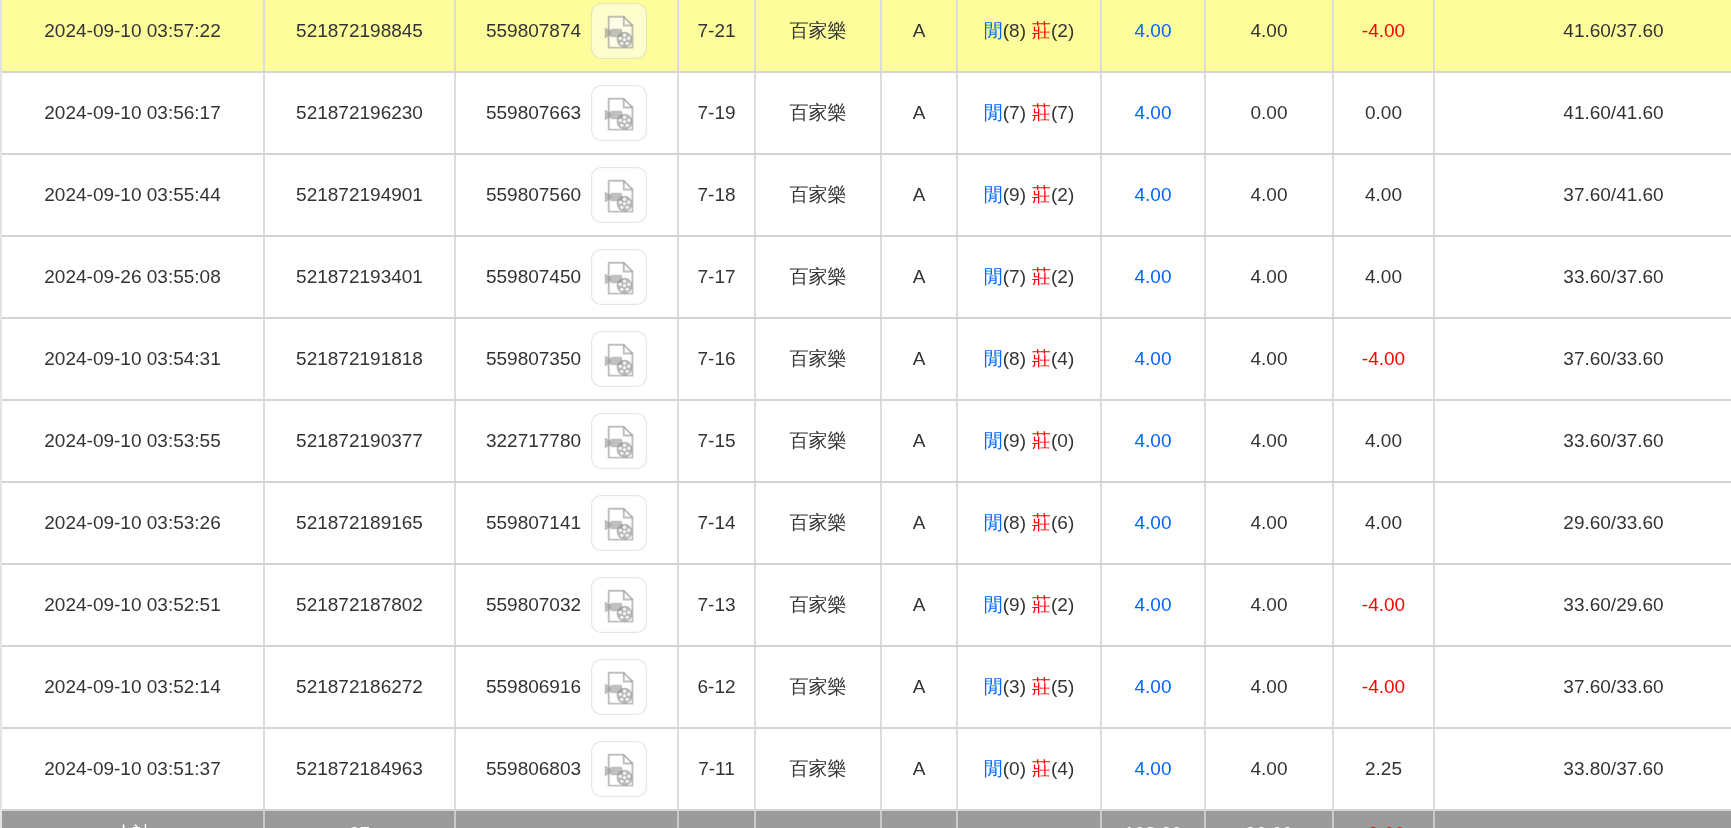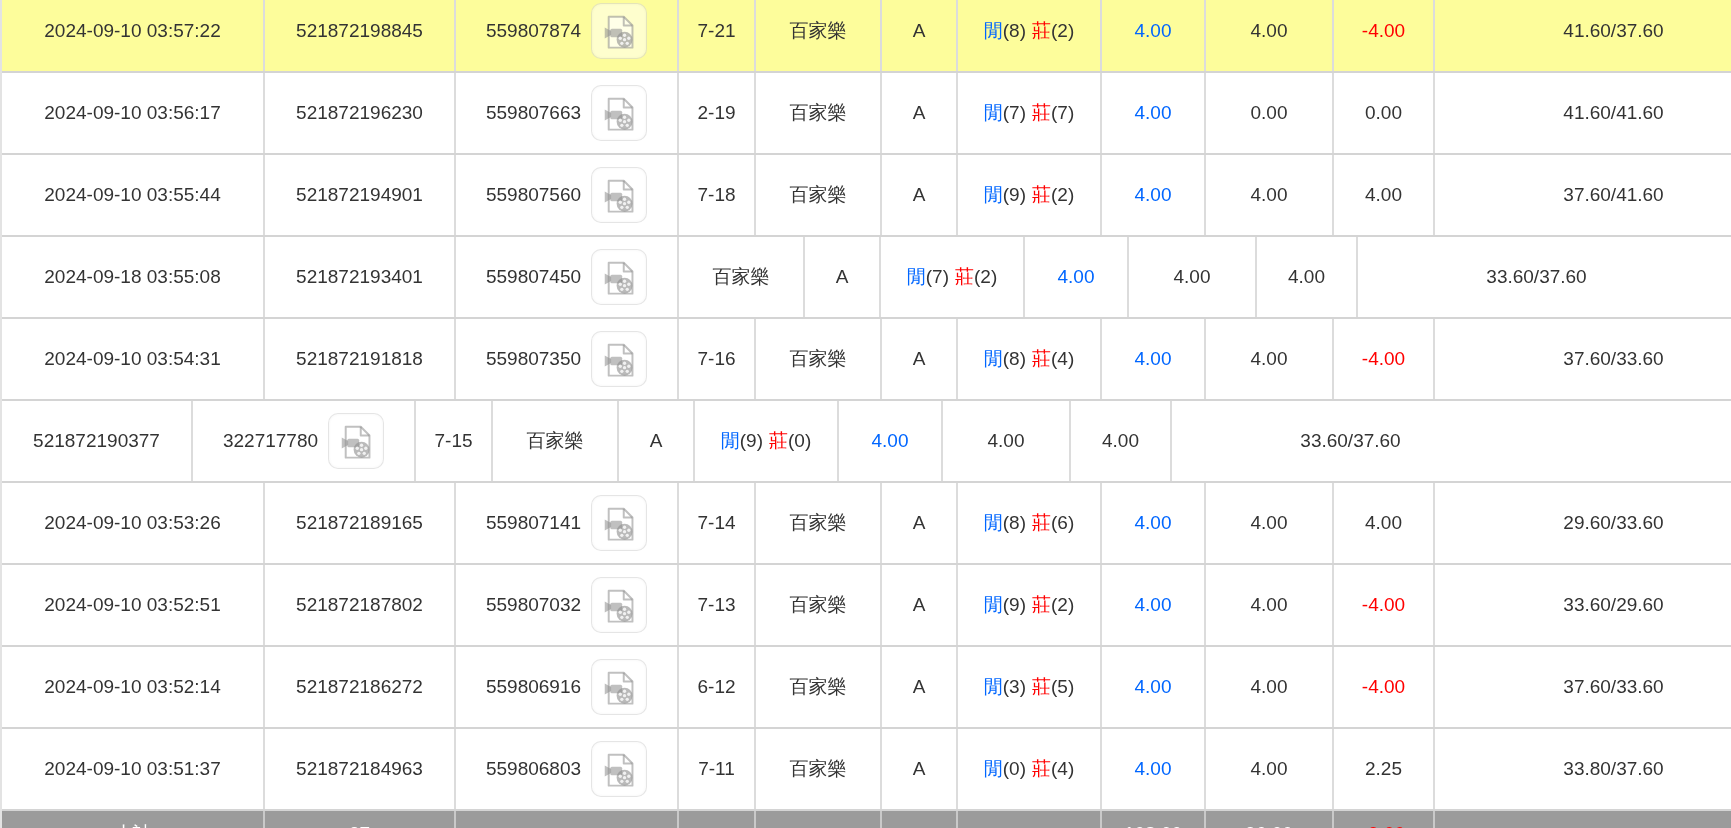--- a/index.html
+++ b/index.html
@@ -135,21 +135,21 @@
           <circle cx="31" cy="35" r="10" fill="rgba(140,140,140,0.6)"></circle>
           <circle cx="31" cy="35" r="2.1" fill="rgba(255,255,255,0.8)"></circle>
           <circle cx="31" cy="29.4" r="2.1" fill="rgba(255,255,255,0.8)"></circle>
           <circle cx="36.4" cy="33.2" r="2.1" fill="rgba(255,255,255,0.8)"></circle>
           <circle cx="34.4" cy="39.6" r="2.1" fill="rgba(255,255,255,0.8)"></circle>
           <circle cx="27.6" cy="39.6" r="2.1" fill="rgba(255,255,255,0.8)"></circle>
           <circle cx="25.6" cy="33.2" r="2.1" fill="rgba(255,255,255,0.8)"></circle>
         </svg>
       </button>
     </div>
-    <div class="cell c-round">2-19</div>
+    <div class="cell c-round">7-19</div>
     <div class="cell c-game">百家樂</div>
     <div class="cell c-table">A</div>
     <div class="cell c-result">
       <span><span class="p-label">閒</span><span>(7)</span></span>
       <span><span class="b-label">莊</span><span>(7)</span></span>
     </div>
     <div class="cell c-bet">4.00</div>
     <div class="cell c-valid">0.00</div>
     <div class="cell c-wl wl">0.00</div>
     <div class="cell c-bal">41.60/41.60</div>
@@ -183,40 +183,41 @@
       <span><span class="p-label">閒</span><span>(9)</span></span>
       <span><span class="b-label">莊</span><span>(2)</span></span>
     </div>
     <div class="cell c-bet">4.00</div>
     <div class="cell c-valid">4.00</div>
     <div class="cell c-wl wl">4.00</div>
     <div class="cell c-bal">37.60/41.60</div>
   </div>
 
   <div class="row">
-    <div class="cell c-time">2024-09-18 03:55:08</div>
+    <div class="cell c-time">2024-09-26 03:55:08</div>
     <div class="cell c-betid">521872193401</div>
     <div class="cell c-gameid">
       <span>559807450</span>
       <button class="vbtn">
         <svg width="38" height="38" viewBox="0 0 48 48" xmlns="http://www.w3.org/2000/svg">
           <path d="M11 6 H30 L41 17 V45 H11 Z" fill="rgba(255,255,255,0.55)" stroke="rgba(140,140,140,0.55)" stroke-width="2.5" stroke-linejoin="round"></path>
           <path d="M30 6 V17 H41" fill="none" stroke="rgba(140,140,140,0.55)" stroke-width="2.5" stroke-linejoin="round"></path>
           <rect x="13" y="21" width="15" height="11" rx="2" fill="rgba(140,140,140,0.55)"></rect>
           <path d="M14 24 L6 19.5 V33.5 L14 29 Z" fill="rgba(140,140,140,0.55)"></path>
           <circle cx="31" cy="35" r="10" fill="rgba(140,140,140,0.6)"></circle>
           <circle cx="31" cy="35" r="2.1" fill="rgba(255,255,255,0.8)"></circle>
           <circle cx="31" cy="29.4" r="2.1" fill="rgba(255,255,255,0.8)"></circle>
           <circle cx="36.4" cy="33.2" r="2.1" fill="rgba(255,255,255,0.8)"></circle>
           <circle cx="34.4" cy="39.6" r="2.1" fill="rgba(255,255,255,0.8)"></circle>
           <circle cx="27.6" cy="39.6" r="2.1" fill="rgba(255,255,255,0.8)"></circle>
           <circle cx="25.6" cy="33.2" r="2.1" fill="rgba(255,255,255,0.8)"></circle>
         </svg>
       </button>
     </div>
+    <div class="cell c-round">7-17</div>
     <div class="cell c-game">百家樂</div>
     <div class="cell c-table">A</div>
     <div class="cell c-result">
       <span><span class="p-label">閒</span><span>(7)</span></span>
       <span><span class="b-label">莊</span><span>(2)</span></span>
     </div>
     <div class="cell c-bet">4.00</div>
     <div class="cell c-valid">4.00</div>
     <div class="cell c-wl wl">4.00</div>
     <div class="cell c-bal">33.60/37.60</div>
@@ -250,20 +251,21 @@
       <span><span class="p-label">閒</span><span>(8)</span></span>
       <span><span class="b-label">莊</span><span>(4)</span></span>
     </div>
     <div class="cell c-bet">4.00</div>
     <div class="cell c-valid">4.00</div>
     <div class="cell c-wl wl neg">-4.00</div>
     <div class="cell c-bal">37.60/33.60</div>
   </div>
 
   <div class="row">
+    <div class="cell c-time">2024-09-10 03:53:55</div>
     <div class="cell c-betid">521872190377</div>
     <div class="cell c-gameid">
       <span>322717780</span>
       <button class="vbtn">
         <svg width="38" height="38" viewBox="0 0 48 48" xmlns="http://www.w3.org/2000/svg">
           <path d="M11 6 H30 L41 17 V45 H11 Z" fill="rgba(255,255,255,0.55)" stroke="rgba(140,140,140,0.55)" stroke-width="2.5" stroke-linejoin="round"></path>
           <path d="M30 6 V17 H41" fill="none" stroke="rgba(140,140,140,0.55)" stroke-width="2.5" stroke-linejoin="round"></path>
           <rect x="13" y="21" width="15" height="11" rx="2" fill="rgba(140,140,140,0.55)"></rect>
           <path d="M14 24 L6 19.5 V33.5 L14 29 Z" fill="rgba(140,140,140,0.55)"></path>
           <circle cx="31" cy="35" r="10" fill="rgba(140,140,140,0.6)"></circle>

